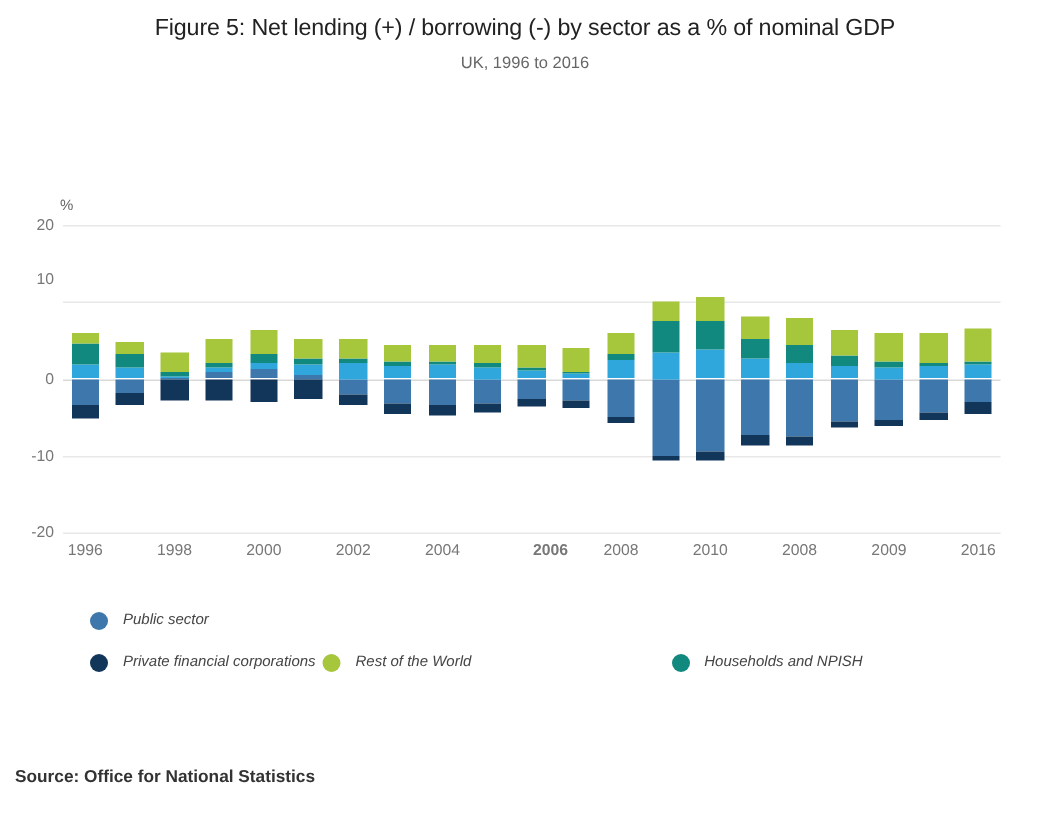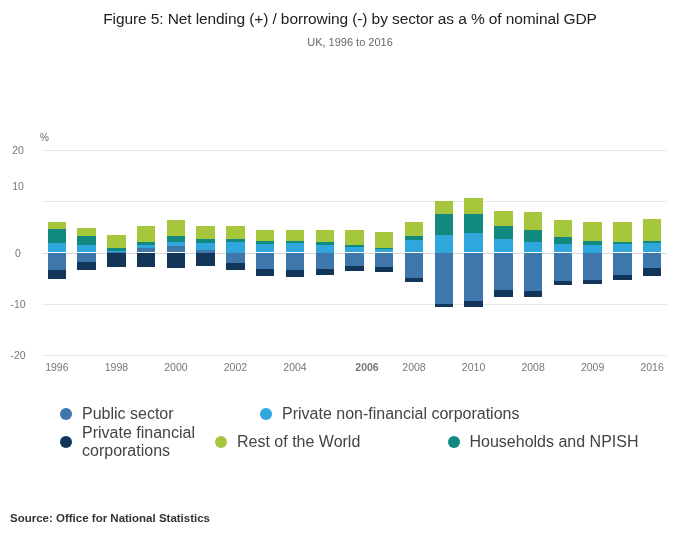--- a/index.html
+++ b/index.html
@@ -70,21 +70,21 @@
     position: absolute;
     left: 0;
     top: 30px;
     width: 36px;
     height: 205px;
   }
   .ylabel {
     position: absolute;
     right: 0;
     width: 36px;
-    text-align: center;
+    text-align: right;
     font-size: 10.5px;
     color: #777777;
     transform: translateY(-50%);
   }
   .bars {
     position: absolute;
     left: 0;
     top: 0;
     width: 625px;
     height: 205px;
@@ -119,23 +119,23 @@
     top: 400px;
     width: 620px;
   }
   .legend-row {
     display: flex;
     align-items: center;
     height: 28px;
   }
   .legend-item {
     display: flex;
-    align-items: center;
-    font-size: 16px;
+    font-size: 10px;
     color: #444444;
+    font-style: italic;
   }
   .legend-dot {
     width: 12px;
     height: 12px;
     border-radius: 50%;
     margin-right: 10px;
     flex: 0 0 auto;
   }
   .legend-item.i0 { width: 200px; }
   .legend-item.i1 { width: 300px; }
@@ -337,24 +337,20 @@
         <div class="xtick" style="left: 610.119px;">2016</div>
       </div>
   </div>
 
   <div class="legend" id="legend">
       <div class="legend-row">
         <div class="legend-item i0">
           <span class="legend-dot" style="background: rgb(61, 119, 171);"></span>
           <span>Public sector</span>
         </div>
-        <div class="legend-item i1">
-          <span class="legend-dot" style="background: rgb(47, 167, 221);"></span>
-          <span>Private non-financial corporations</span>
-        </div>
       </div>
       <div class="legend-row">
         <div class="legend-item i0">
           <span class="legend-dot" style="background: rgb(18, 54, 90);"></span>
           <span>Private financial corporations</span>
         </div>
         <div class="legend-item i1">
           <span class="legend-dot" style="background: rgb(166, 198, 60);"></span>
           <span>Rest of the World</span>
         </div>

